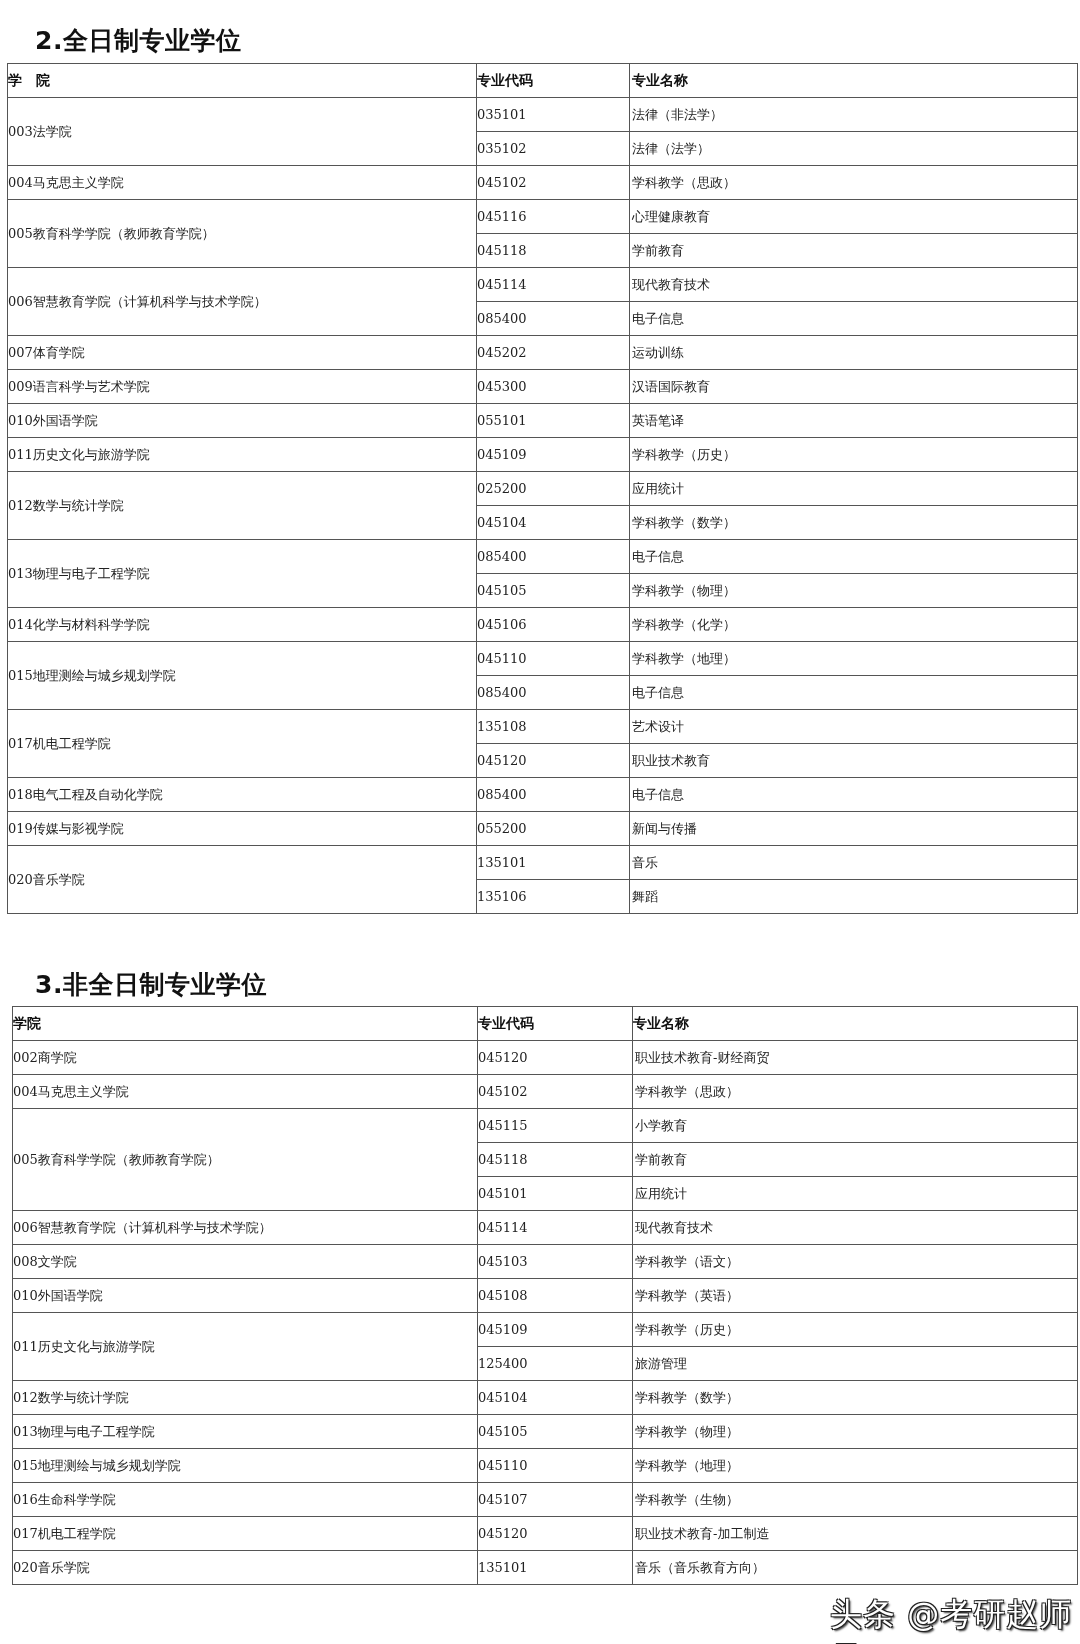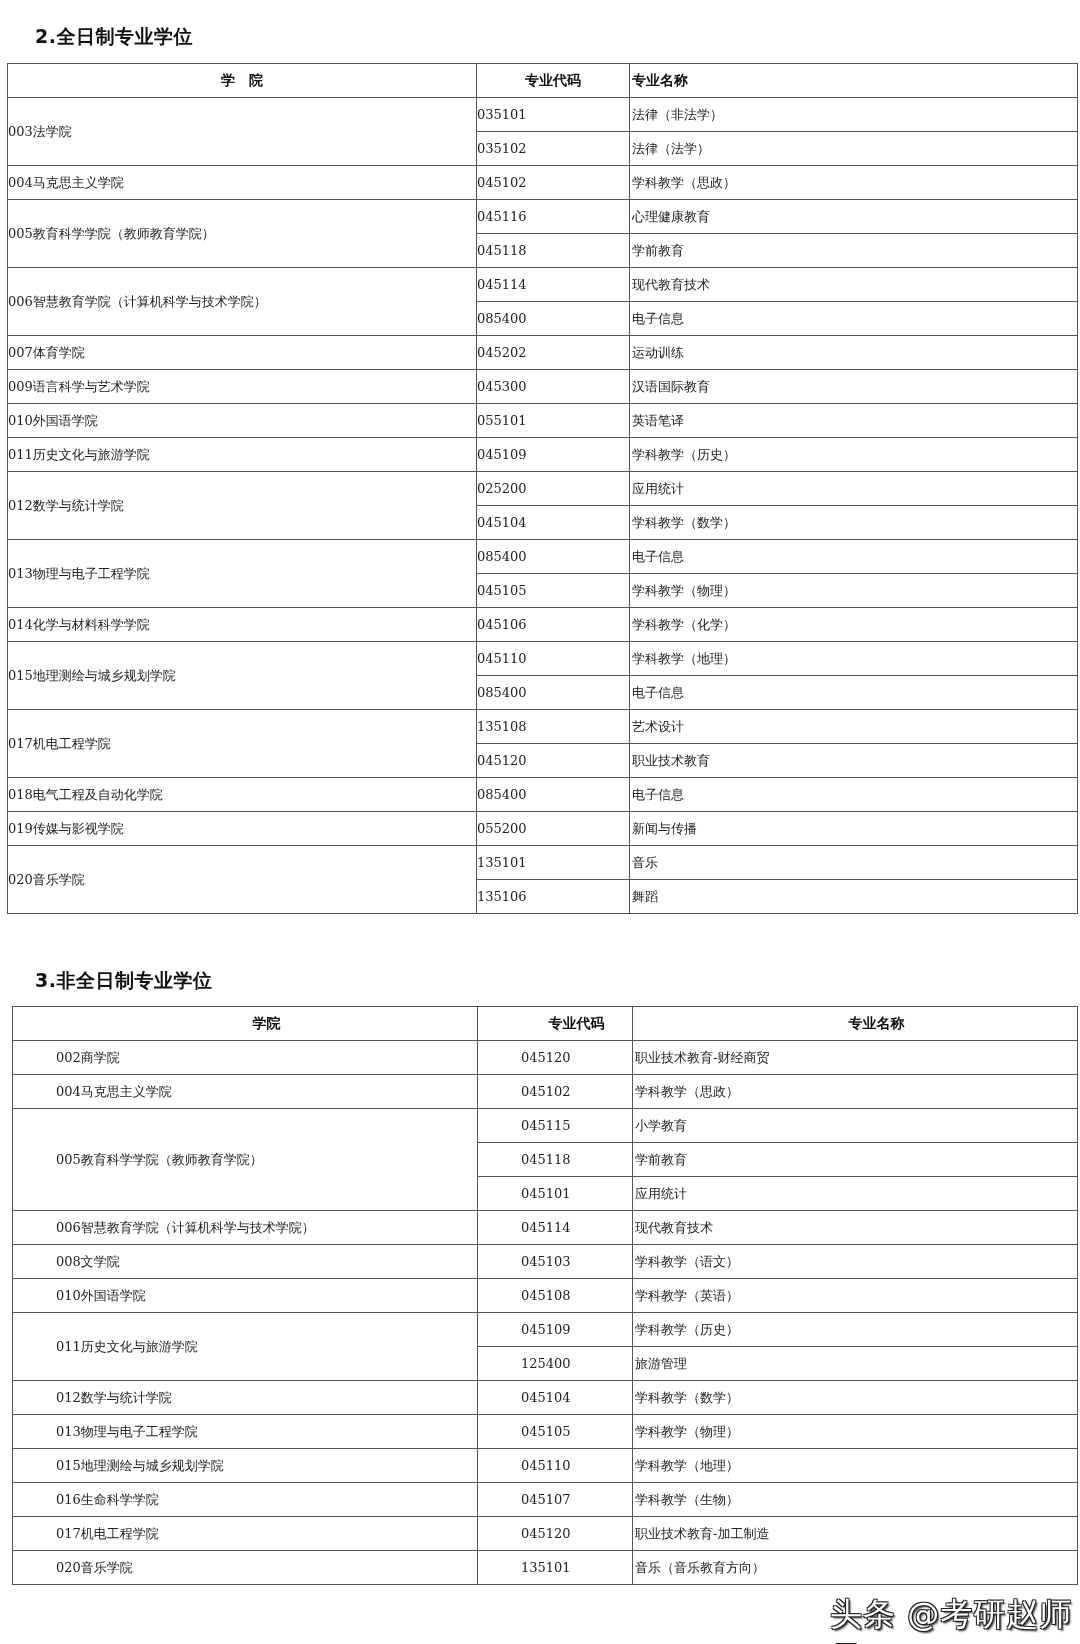--- a/index.html
+++ b/index.html
@@ -5,21 +5,21 @@
   html, body { margin: 0; padding: 0; background: #ffffff; }
   body {
     width: 1080px; height: 1644px; position: relative; overflow: hidden;
     font-family: "DejaVu Serif", "Liberation Serif", serif;
     color: #222;
   }
   .section-title {
     position: absolute;
     font-family: "DejaVu Sans", "Liberation Sans", sans-serif;
     font-weight: bold;
-    font-size: 19px;
+    font-size: 25px;
     color: #111;
     letter-spacing: 0.5px;
   }
   #title1 { left: 35px; top: 24px; }
   #title2 { left: 35px; top: 968px; }
 
   table.grid {
     position: absolute;
     border-collapse: collapse;
     table-layout: fixed;
@@ -34,26 +34,26 @@
   }
   table.grid th {
     font-family: "DejaVu Sans", "Liberation Sans", sans-serif;
     font-weight: bold;
     font-size: 14px;
     color: #111;
   }
   #t1 { left: 7px; top: 63px; width: 1070px; }
   #t2 { left: 12px; top: 1006px; width: 1065px; }
   #t1 td, #t1 th { height: 33px; }
-  #t2 td, #t2 th { height: 33px; padding-left: 43px; }
+  #t2 td, #t2 th { height: 33px; }
   .c-college { text-align: left; }
   .c-code { }
   .c-name { text-align: left; padding-left: 2px !important; margin-left: 48px; }
   .h-name-left { text-align: left; padding-left: 2px !important; }
-  .h-center { text-align: center; }
+  .h-center { text-align: left; }
   .watermark {
     position: absolute; left: 830px; top: 1593px;
     font-family: "DejaVu Sans", "Liberation Sans", sans-serif;
     font-size: 32px; color: #fff;
     text-shadow: 1px 1px 0 #222, -1px -1px 0 #222, 1px -1px 0 #222, -1px 1px 0 #222, 2px 2px 2px #333;
     letter-spacing: 1px;
   }
 </style>
 </head>
 <body>

